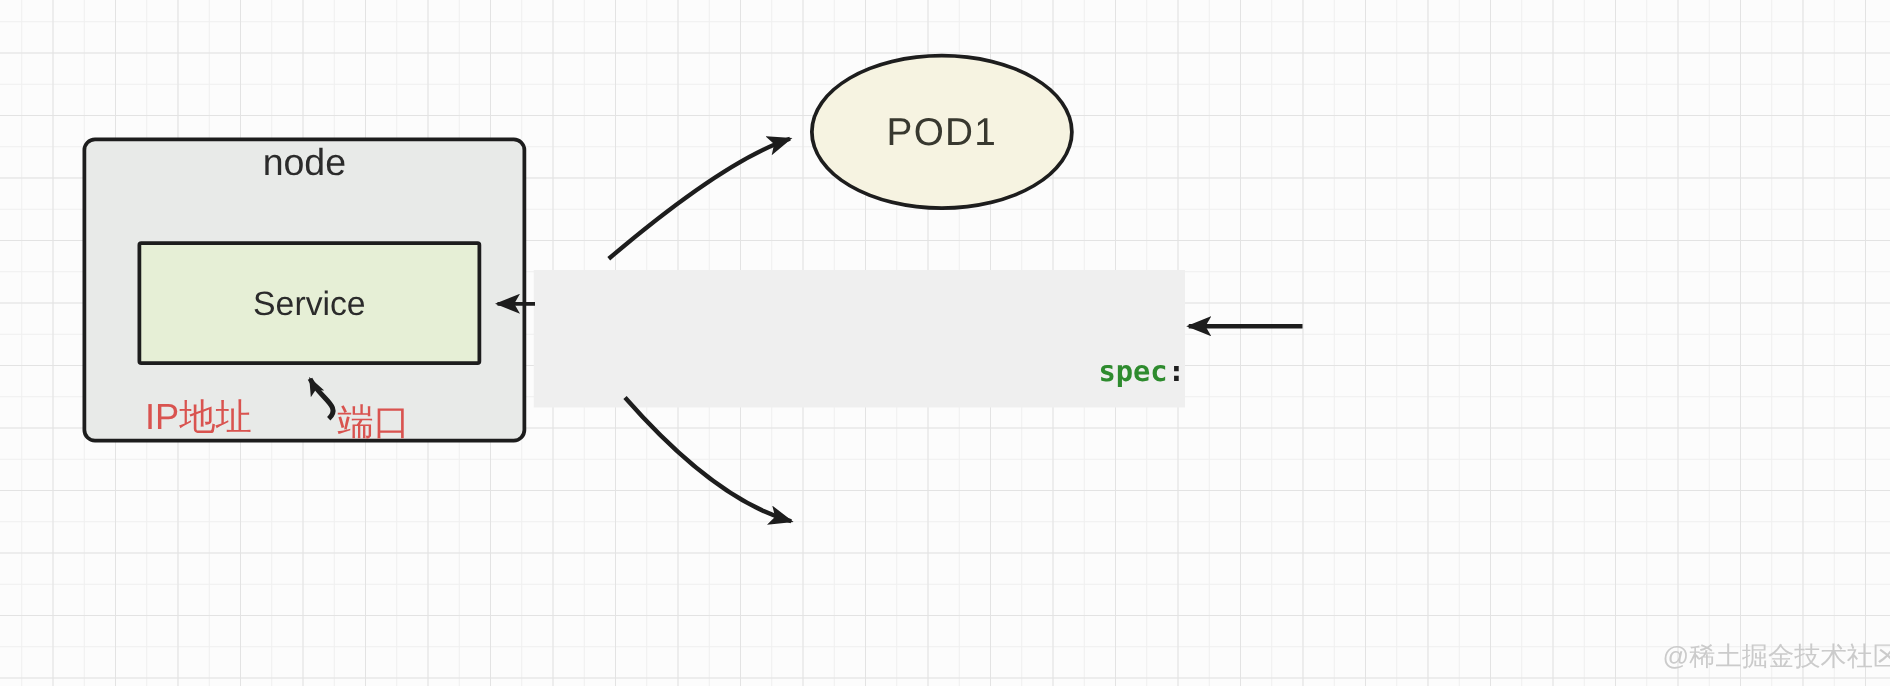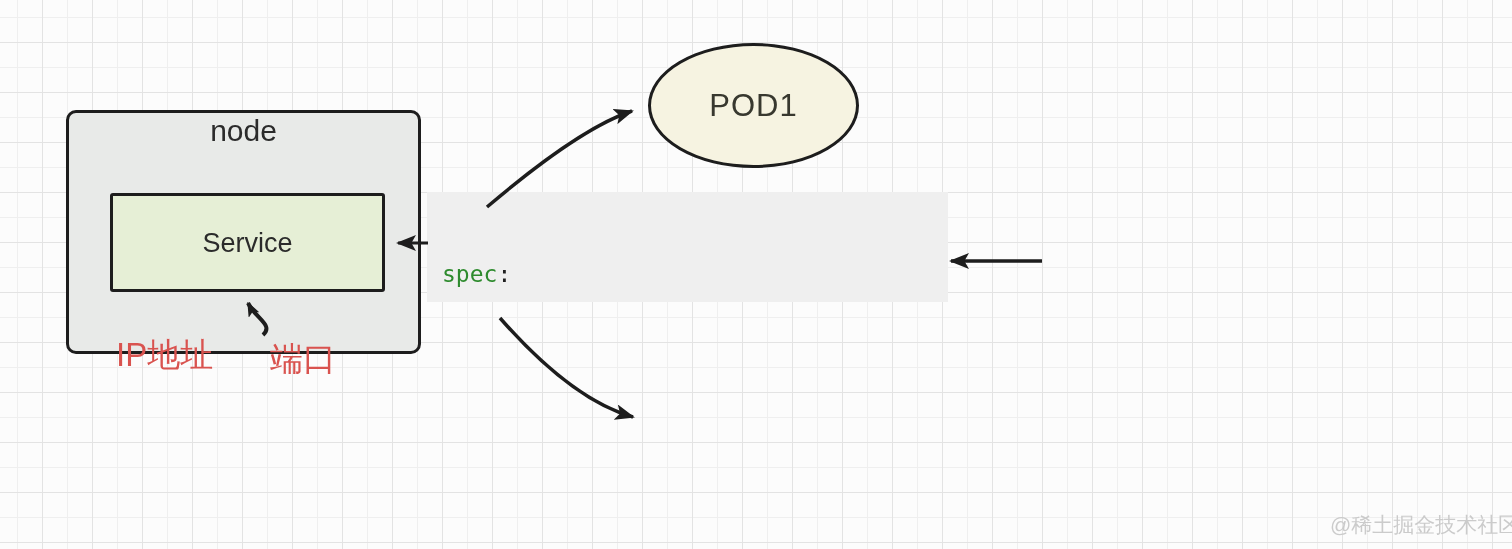--- a/index.html
+++ b/index.html
@@ -45,44 +45,44 @@
   #service-box{
     left:110px;top:193px;width:275px;height:99px;
     background:var(--service-fill);
     border:3px solid var(--ink);
     border-radius:3px;
     display:flex;flex-direction:row;align-items:center;justify-content:center;
     font-size:27px;line-height:36px;color:#2b2b2b;
     text-align:center;
   }
   .red-label{
-    font-size:33px;color:var(--red);
+    font-size:29px;color:var(--red);
     white-space:nowrap;
-    margin-top:19px;
   }
   #ip-label{left:116px;top:314px;}
   #port-label{left:270px;top:318px;}
   .pod{
     border:3.5px solid var(--ink);
     background:var(--pod-fill);
     border-radius:50%;
     display:flex;align-items:center;justify-content:center;
     font-size:31px;color:#38382f;letter-spacing:1px;
   }
   #pod1{left:648px;top:43px;width:211px;height:125px;}
   #pod2{left:648px;top:356px;width:208px;height:130px;}
   #code-block{
-    left:427px;top:192px;width:521px;height:110px;
+    left:427px;top:216px;width:521px;height:110px;
     background:var(--code-bg);
     padding:7px 0 0 15px;
     overflow:hidden;
     font-family:"DejaVu Sans Mono", monospace;
-    font-weight:normal;
+    font-weight:bold;
     font-size:23px;line-height:30px;
     white-space:pre;
+    text-align:right;
   }
   .code-key{color:var(--code-green);}
   .code-rest,.code-indent{color:var(--code-dark);}
   #annotation-label{
     left:1052px;top:243px;
     font-size:32px;color:#2b2b2b;white-space:nowrap;
   }
   #watermark{
     left:1330px;top:511px;
     font-size:21px;color:var(--watermark);white-space:nowrap;

